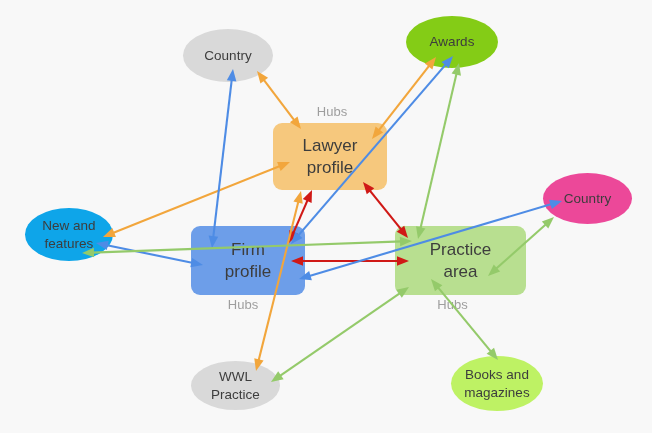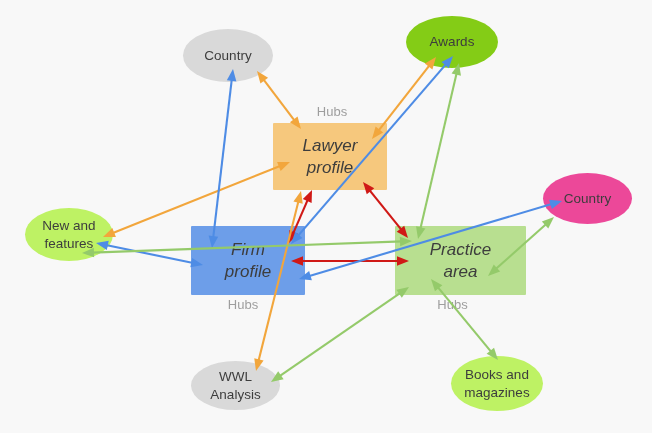--- a/index.html
+++ b/index.html
@@ -1,45 +1,45 @@
 <!DOCTYPE html>
 <html><head>
 <meta charset="utf-8">
 <style>
   html,body{margin:0;padding:0;}
   #canvas{position:relative;width:652px;height:433px;background:#f8f8f8;font-family:"Liberation Sans",sans-serif;overflow:hidden;}
   .node{position:absolute;display:flex;align-items:center;justify-content:center;text-align:center;box-sizing:border-box;z-index:1;}
   .node .label{white-space:pre-line;color:#3d3d3d;}
   .node.ellipse{border-radius:50%;}
   .node.ellipse .label{font-size:13.5px;line-height:1.32;}
-  .node.rect{border-radius:1px;font-style:italic;}
+  .node.rect{border-radius:9px;}
   .node.rect .label{font-size:17px;line-height:1.25;}
   .hubs{position:absolute;font-size:13px;color:#9e9e9e;z-index:1;text-align:center;}
   #edges{position:absolute;left:0;top:0;z-index:2;pointer-events:none;}
 </style>
 </head>
 <body>
 
 <div id="canvas">
   <div class="node ellipse" style="left: 183px; top: 29px; width: 90px; height: 53px; background: rgb(217, 217, 217);">
       <div class="label">Country</div>
     </div>
     <div class="node ellipse" style="left: 406px; top: 16px; width: 92px; height: 52px; background: #84cc16;">
       <div class="label">Awards</div>
     </div>
     <div class="node ellipse" style="left: 543px; top: 173px; width: 89px; height: 51px; background: #ec4899;">
       <div class="label">Country</div>
     </div>
-    <div class="node ellipse" style="left: 25px; top: 208px; width: 88px; height: 53px; background: #bef264;">
+    <div class="node ellipse" style="left: 25px; top: 208px; width: 88px; height: 53px; background: #0ea5e9;">
       <div class="label">New and
 features</div>
     </div>
     <div class="node ellipse" style="left: 191px; top: 361px; width: 89px; height: 49px; background: rgb(217, 217, 217);">
       <div class="label">WWL
-Analysis</div>
+Practice</div>
     </div>
     <div class="node ellipse" style="left: 451px; top: 356px; width: 92px; height: 55px; background: #bef264; justify-content: center;">
       <div class="label">Books and
 magazines</div>
     </div>
     <div class="node rect" style="left: 273px; top: 123px; width: 114px; height: 67px; background: rgb(246, 200, 125);">
       <div class="label">Lawyer
 profile</div>
     </div>
     <div class="hubs" style="left: 275px; width: 114px; top: 104px;">Hubs</div>

